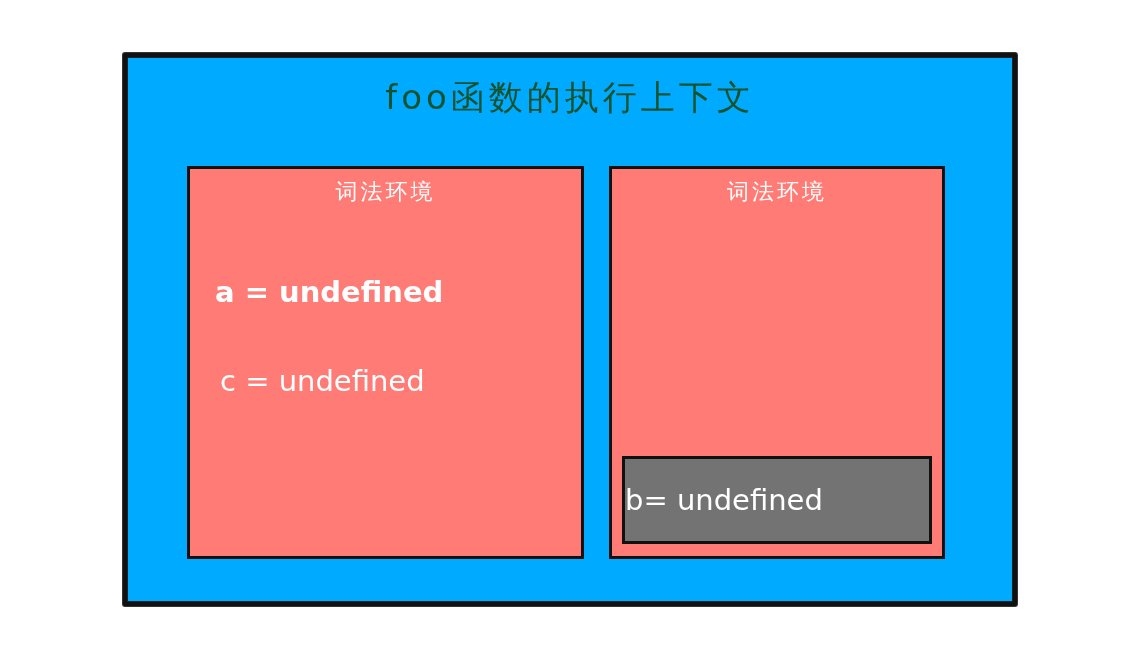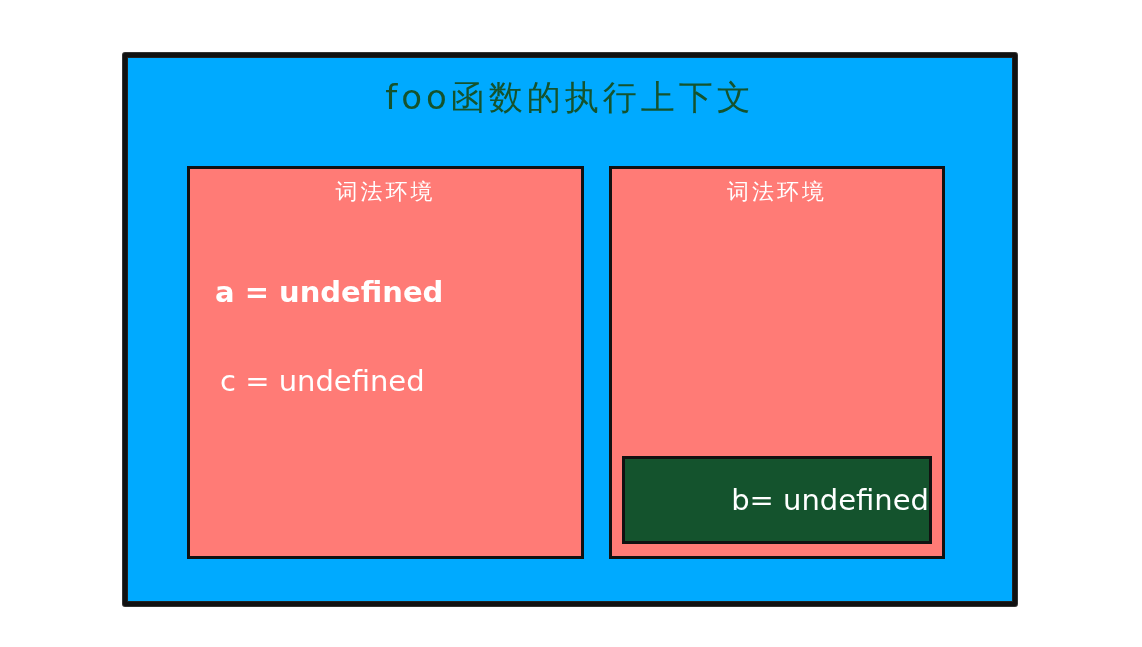--- a/index.html
+++ b/index.html
@@ -30,22 +30,22 @@
       color: #ffffff; font-size: 22px; letter-spacing: 3px;
     }
     .var {
       position: absolute; color: #ffffff; font-size: 29px;
       font-family: "DejaVu Sans", sans-serif;
     }
     .var-a { left: 25px; top: 106px; font-weight: bold; }
     .var-c { left: 30px; top: 195px; }
     .orange {
       position: absolute; left: 10px; top: 287px; width: 310px; height: 88px;
-      box-sizing: border-box; background: #14532d; border: 3px solid #111;
-      display: flex; align-items: center; justify-content: flex-end;
+      box-sizing: border-box; background: #737373; border: 3px solid #111;
+      display: flex; align-items: center; justify-content: flex-start;
     }
     .orange .var { position: static; }
   </style>
 </head>
 <body>
 
 <div class="outer">
   <div class="title">foo函数的执行上下文</div>
 
   <div class="panel panel-left">

